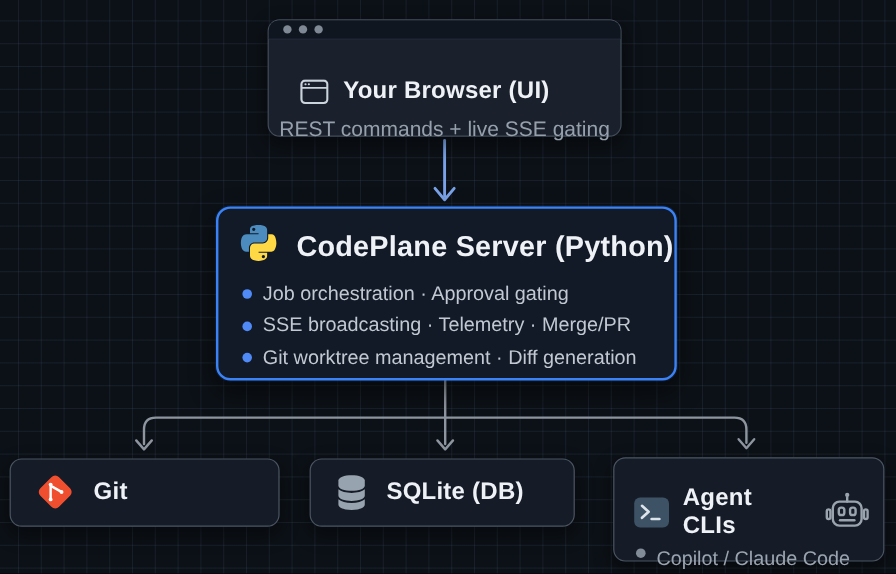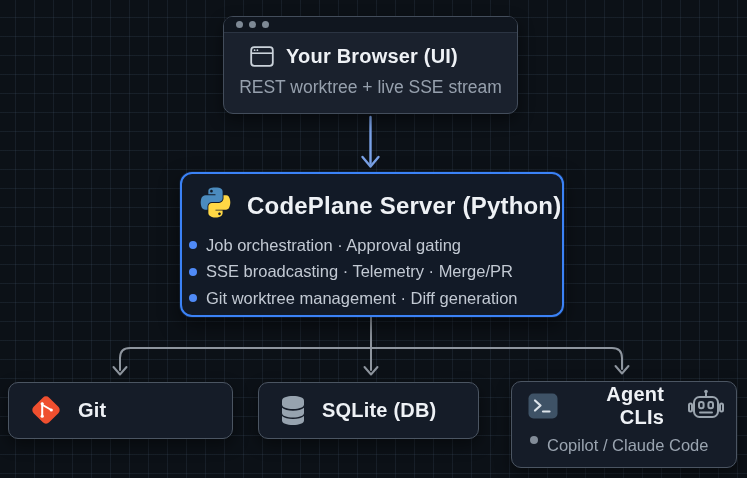--- a/index.html
+++ b/index.html
@@ -27,43 +27,43 @@
     color:#eef1f5;
   }
 
   
   .node-browser { left:223px; top:16px; width:295px; height:98px; border-color:#434d5b; background:#1a212d; }
   .window-titlebar {
     height:15px; background:#10161f; border-bottom:1px solid #2b3442;
     border-radius:8px 8px 0 0; display:flex; align-items:center; padding-left:12px; gap:6px;
   }
   .window-dot { width:7px; height:7px; border-radius:50%; background:#7e8995; }
-  .browser-title-row { display:flex; align-items:center; gap:12px; padding:12px 0 0 26px; }
+  .browser-title-row { display:flex; align-items:center; gap:12px; padding:12px 0 0 26px;margin-top:20px; }
   .node-title { font-size:20px; font-weight:bold; letter-spacing:0.2px; }
   .node-title-lg { font-size:24px; font-weight:bold; letter-spacing:0.2px; }
   .browser-subtitle { margin-top:9px; text-align:center; font-size:17.5px; color:#96a0ad; }
 
   
   .node-server {
     left:180px; top:172px; width:384px; height:145px;
     border:2px solid #3b82f6; border-radius:12px; background:#121a27;
     box-shadow:0 0 0 1px rgba(59,130,246,0.12), 0 8px 20px rgba(0,0,0,0.5);
   }
   .server-header { display:flex; align-items:center; gap:13px; padding:13px 0 0 15px; }
-  .server-bullets { margin-top:8px; padding-left:7px; }
+  .server-bullets { margin-top:8px; padding-left:20px; }
   .bullet-line { display:flex; align-items:center; gap:9px; height:26.5px; font-size:16.5px; color:#c2c9d3; }
   .bullet-dot { width:8px; height:8px; border-radius:50%; background:#4f8af7; flex:0 0 auto; }
 
   
   .node-git { left:8px; top:382px; width:225px; height:57px; }
   .node-sqlite { left:258px; top:382px; width:221px; height:57px; }
   .node-agent { left:511px; top:381px; width:226px; height:87px; }
   .leaf-row { display:flex; align-items:center; gap:14px; height:54px; padding-left:19px; }
   .node-sqlite .leaf-row { }
-  .node-agent .leaf-row { height:auto; padding:1px 10px 0 16px; gap:11px;text-align:right; }
+  .node-agent .leaf-row { height:auto; padding:22px 10px 0 16px; gap:11px; }
   .agent-spacer { flex:1; }
   .agent-subrow { display:flex; gap:9px; padding-left:18px; margin-top:7px; font-size:16.5px; color:#9aa4b0; }
   .gray-dot { width:8px; height:8px; border-radius:50%; background:#828c98; flex:0 0 auto; }
 
   .icon { flex:0 0 auto; display:block; }
 </style>
 </head>
 <body>
 
 <div class="canvas">
@@ -94,21 +94,21 @@
     </div>
     <div class="browser-title-row">
       <svg class="icon" width="24" height="21" viewBox="0 0 24 21">
         <rect x="1.2" y="1.2" width="21.6" height="18.6" rx="3" fill="none" stroke="#cbd3db" stroke-width="1.8"></rect>
         <line x1="1.2" y1="7.2" x2="22.8" y2="7.2" stroke="#cbd3db" stroke-width="1.6"></line>
         <circle cx="4.6" cy="4.2" r="0.9" fill="#cbd3db"></circle>
         <circle cx="7.4" cy="4.2" r="0.9" fill="#cbd3db"></circle>
       </svg>
       <span class="node-title">Your Browser (UI)</span>
     </div>
-    <div class="browser-subtitle">REST worktree + live SSE stream</div>
+    <div class="browser-subtitle">REST commands + live SSE gating</div>
   </div>
 
   <div class="node node-server">
     <div class="server-header">
       <svg class="icon" width="37" height="37" viewBox="0 0 128 128">
         <path fill="#4b8bbe" d="M63.391 1.988c-4.222.02-8.252.379-11.8 1.007-10.45 1.846-12.346 5.71-12.346 12.837v9.411h24.693v3.137H29.977c-7.176 0-13.46 4.313-15.426 12.521-2.268 9.405-2.368 15.275 0 25.096 1.755 7.311 5.947 12.519 13.124 12.519h8.491V67.234c0-8.151 7.051-15.34 15.426-15.34h24.665c6.866 0 12.346-5.654 12.346-12.548V15.833c0-6.693-5.646-11.72-12.346-12.837-4.244-.706-8.645-1.027-12.866-1.008zM50.037 9.557c2.55 0 4.634 2.117 4.634 4.721 0 2.593-2.083 4.69-4.634 4.69-2.56 0-4.633-2.097-4.633-4.69-.001-2.604 2.073-4.721 4.633-4.721z"></path>
         <path fill="#ffd845" d="M91.682 28.38v10.966c0 8.5-7.208 15.655-15.426 15.655H51.591c-6.756 0-12.346 5.783-12.346 12.549v23.515c0 6.691 5.818 10.628 12.346 12.547 7.816 2.297 15.312 2.713 24.665 0 6.216-1.801 12.346-5.423 12.346-12.547v-9.412H63.938v-3.138h37.012c7.176 0 9.852-5.005 12.348-12.519 2.678-8.084 2.491-15.174 0-25.096-1.774-7.145-5.161-12.521-12.348-12.521h-9.268zM77.809 87.927c2.561 0 4.634 2.097 4.634 4.692 0 2.602-2.074 4.719-4.634 4.719-2.55 0-4.633-2.117-4.633-4.719 0-2.595 2.083-4.692 4.633-4.692z"></path>
       </svg>
       <span class="node-title-lg">CodePlane Server (Python)</span>
     </div>

